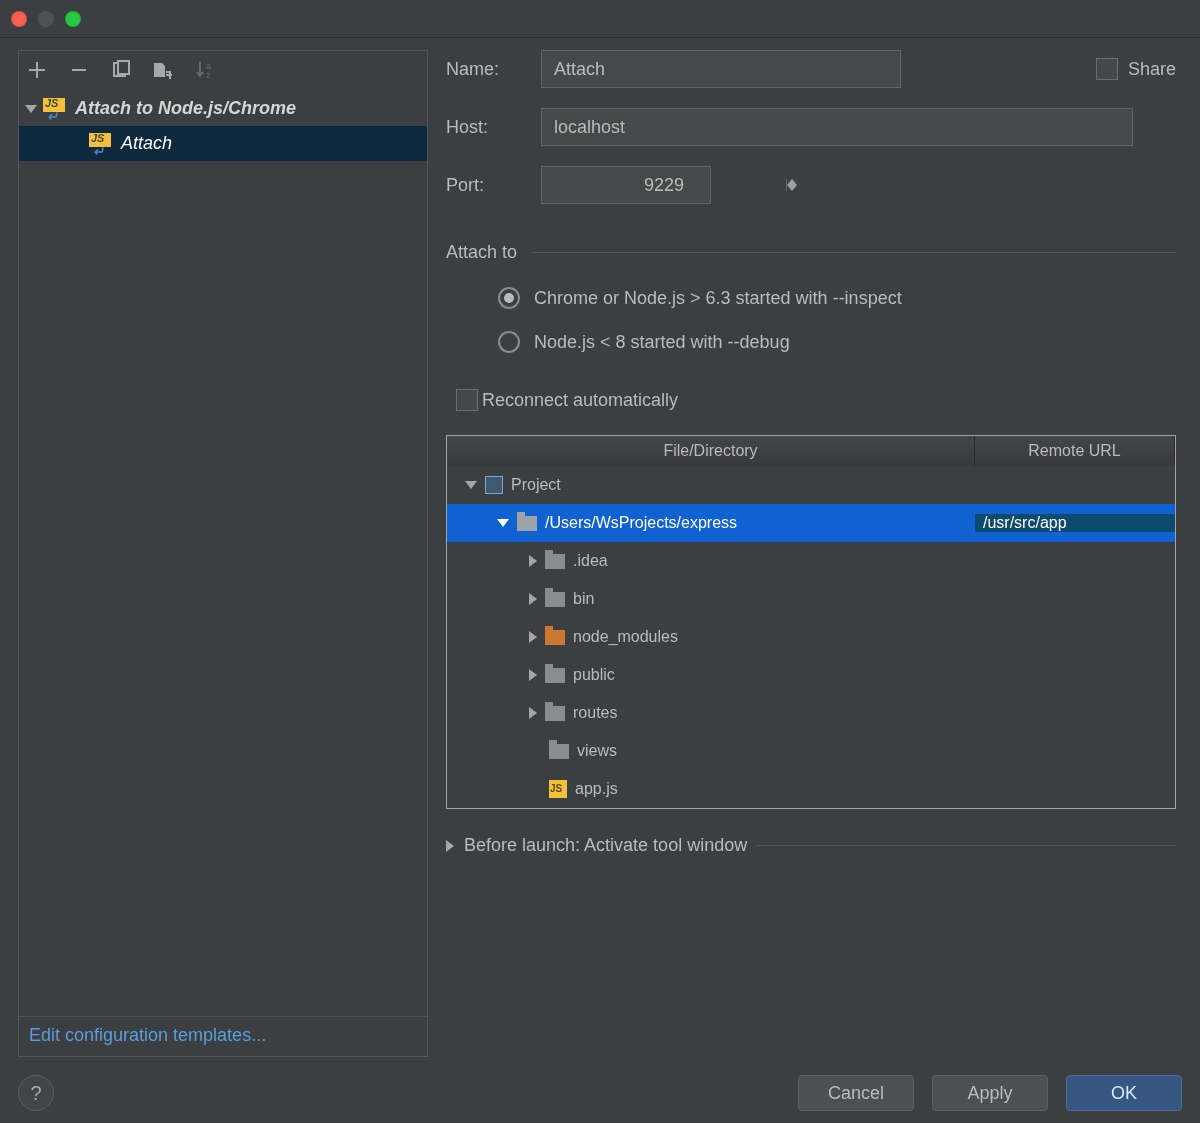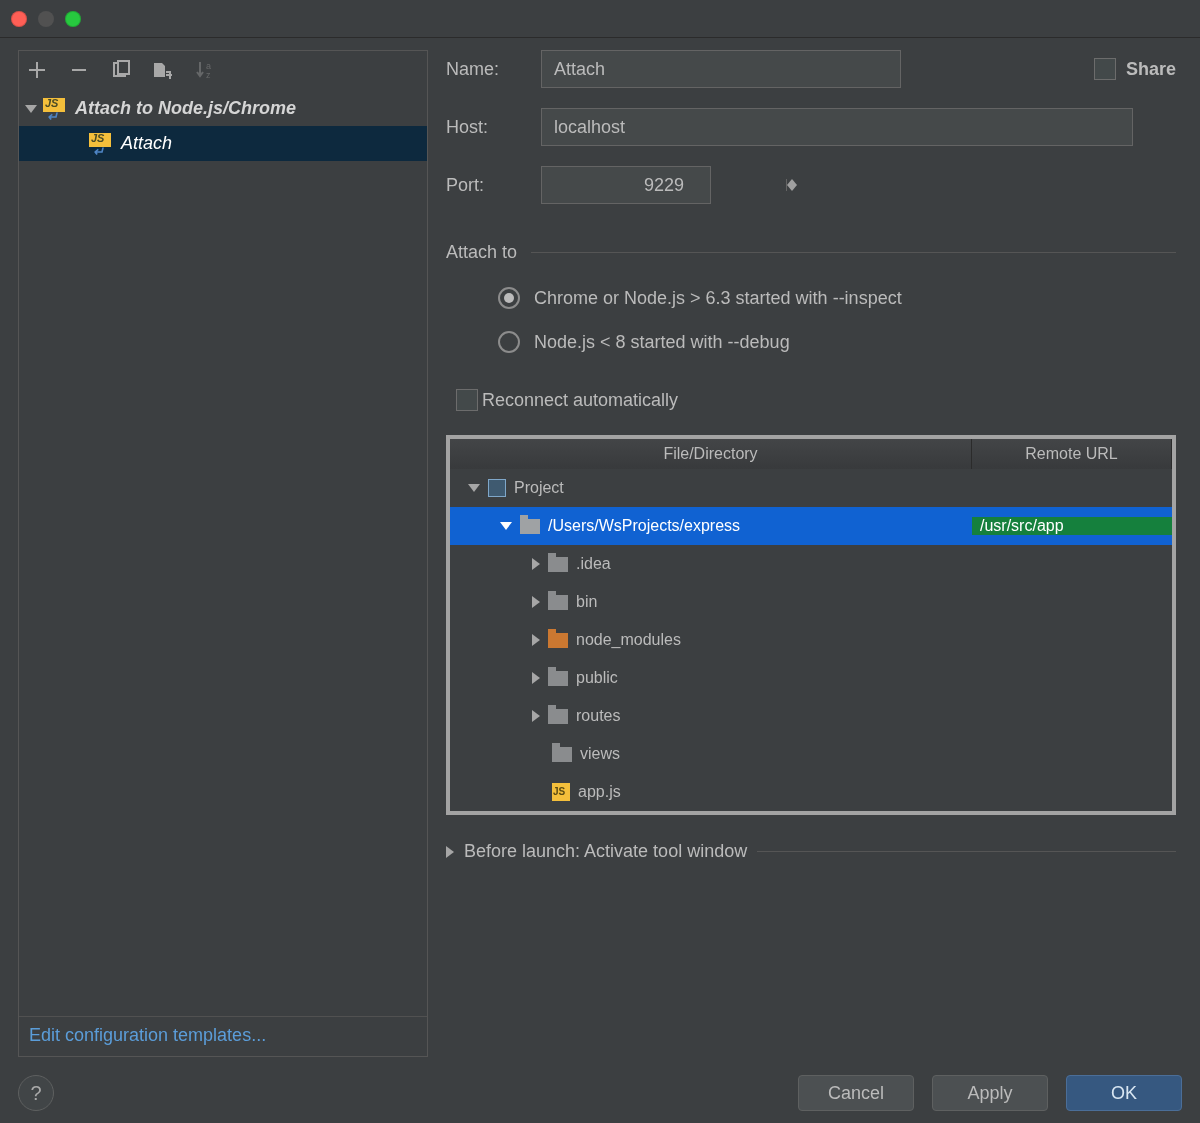--- a/index.html
+++ b/index.html
@@ -126,21 +126,21 @@
 .form-row .label { width: 95px; color:#bbbbbb; font-size:18px;}
 .text-input {
   background: #45494a;
   border: 1px solid #646464;
   color: #bbbbbb;
   height: 38px;
   padding: 0 12px;
   font-size: 18px;
 }
 .name-input { width: 360px; }
-.share-wrap { margin-left:auto; display:flex; align-items:center; gap:10px;font-weight:bold;}
+.share-wrap { margin-left:auto; display:flex; align-items:center; gap:10px;}
 .checkbox {
   width: 22px; height: 22px; border:1px solid #6c6c6c; background:#43494a;
 }
 .host-input { width: 592px; }
 .port-input {
   width: 170px; display:flex; align-items:center; background:#45494a; border:1px solid #646464; height:38px;
 }
 .port-input input {
   flex:1; text-align:center; background:transparent; border:none; color:#bbbbbb; font-size:18px; outline:none; padding:0 6px;
 }
@@ -159,41 +159,41 @@
 .subheading { font-size:18px; color:#bbbbbb; margin:14px 0 10px 0;}
 .drag-dots {
   width: 7px; height: 24px; margin-right:6px;
   background-image: radial-gradient(circle, #7a7a7a 1.2px, transparent 1.2px);
   background-size: 4px 4px;
   opacity:0.7;
 }
 .sub-row{display:flex;align-items:center;}
 
 .tree-table {
-  border: 4px solid #a3a3a3;
+  border: 1px solid #a3a3a3;
   background: #3c3f41;
   margin-top: 6px;
 }
 .tt-header {
   display:flex; height:30px; background:#393b3d;
 }
 .tt-header .col {
   display:flex; align-items:center; justify-content:center;
   color:#bbbbbb; font-size:16px;
   border-right:1px solid #2b2b2b;
   background: linear-gradient(#434547,#383a3c);
 }
 .col-file { flex:1; }
 .col-url { width: 200px; }
 .tt-body { }
 .tt-row { display:flex; height:38px; align-items:center; cursor:pointer; }
 .tt-row .c1 { flex:1; display:flex; align-items:center; gap:8px; }
 .tt-row .c2 { width:200px; padding:0 8px; }
 .tt-row.selected { background:#1062d2; color:#fff; }
-.tt-row.selected .c2 { background:#15803d; }
+.tt-row.selected .c2 { background:#0c4a6e; }
 .indent { display:inline-block; }
 .tri-r { width:0;height:0;border-top:6px solid transparent;border-bottom:6px solid transparent;border-left:8px solid #a6a6a6;}
 .tri-d { width:0;height:0;border-left:6px solid transparent;border-right:6px solid transparent;border-top:8px solid #a6a6a6;}
 .tri-d.white{border-top-color:#fff;}
 .folder-icon{width:20px;height:15px;background:#8a8c8e;position:relative;}
 .folder-icon::before{content:"";position:absolute;top:-4px;left:0;width:8px;height:4px;background:#8a8c8e;}
 .folder-icon.orange{background:#cb7831;}
 .folder-icon.orange::before{background:#cb7831;}
 .folder-icon.light{background:#9fa2a4;}
 .folder-icon.light::before{background:#9fa2a4;}

